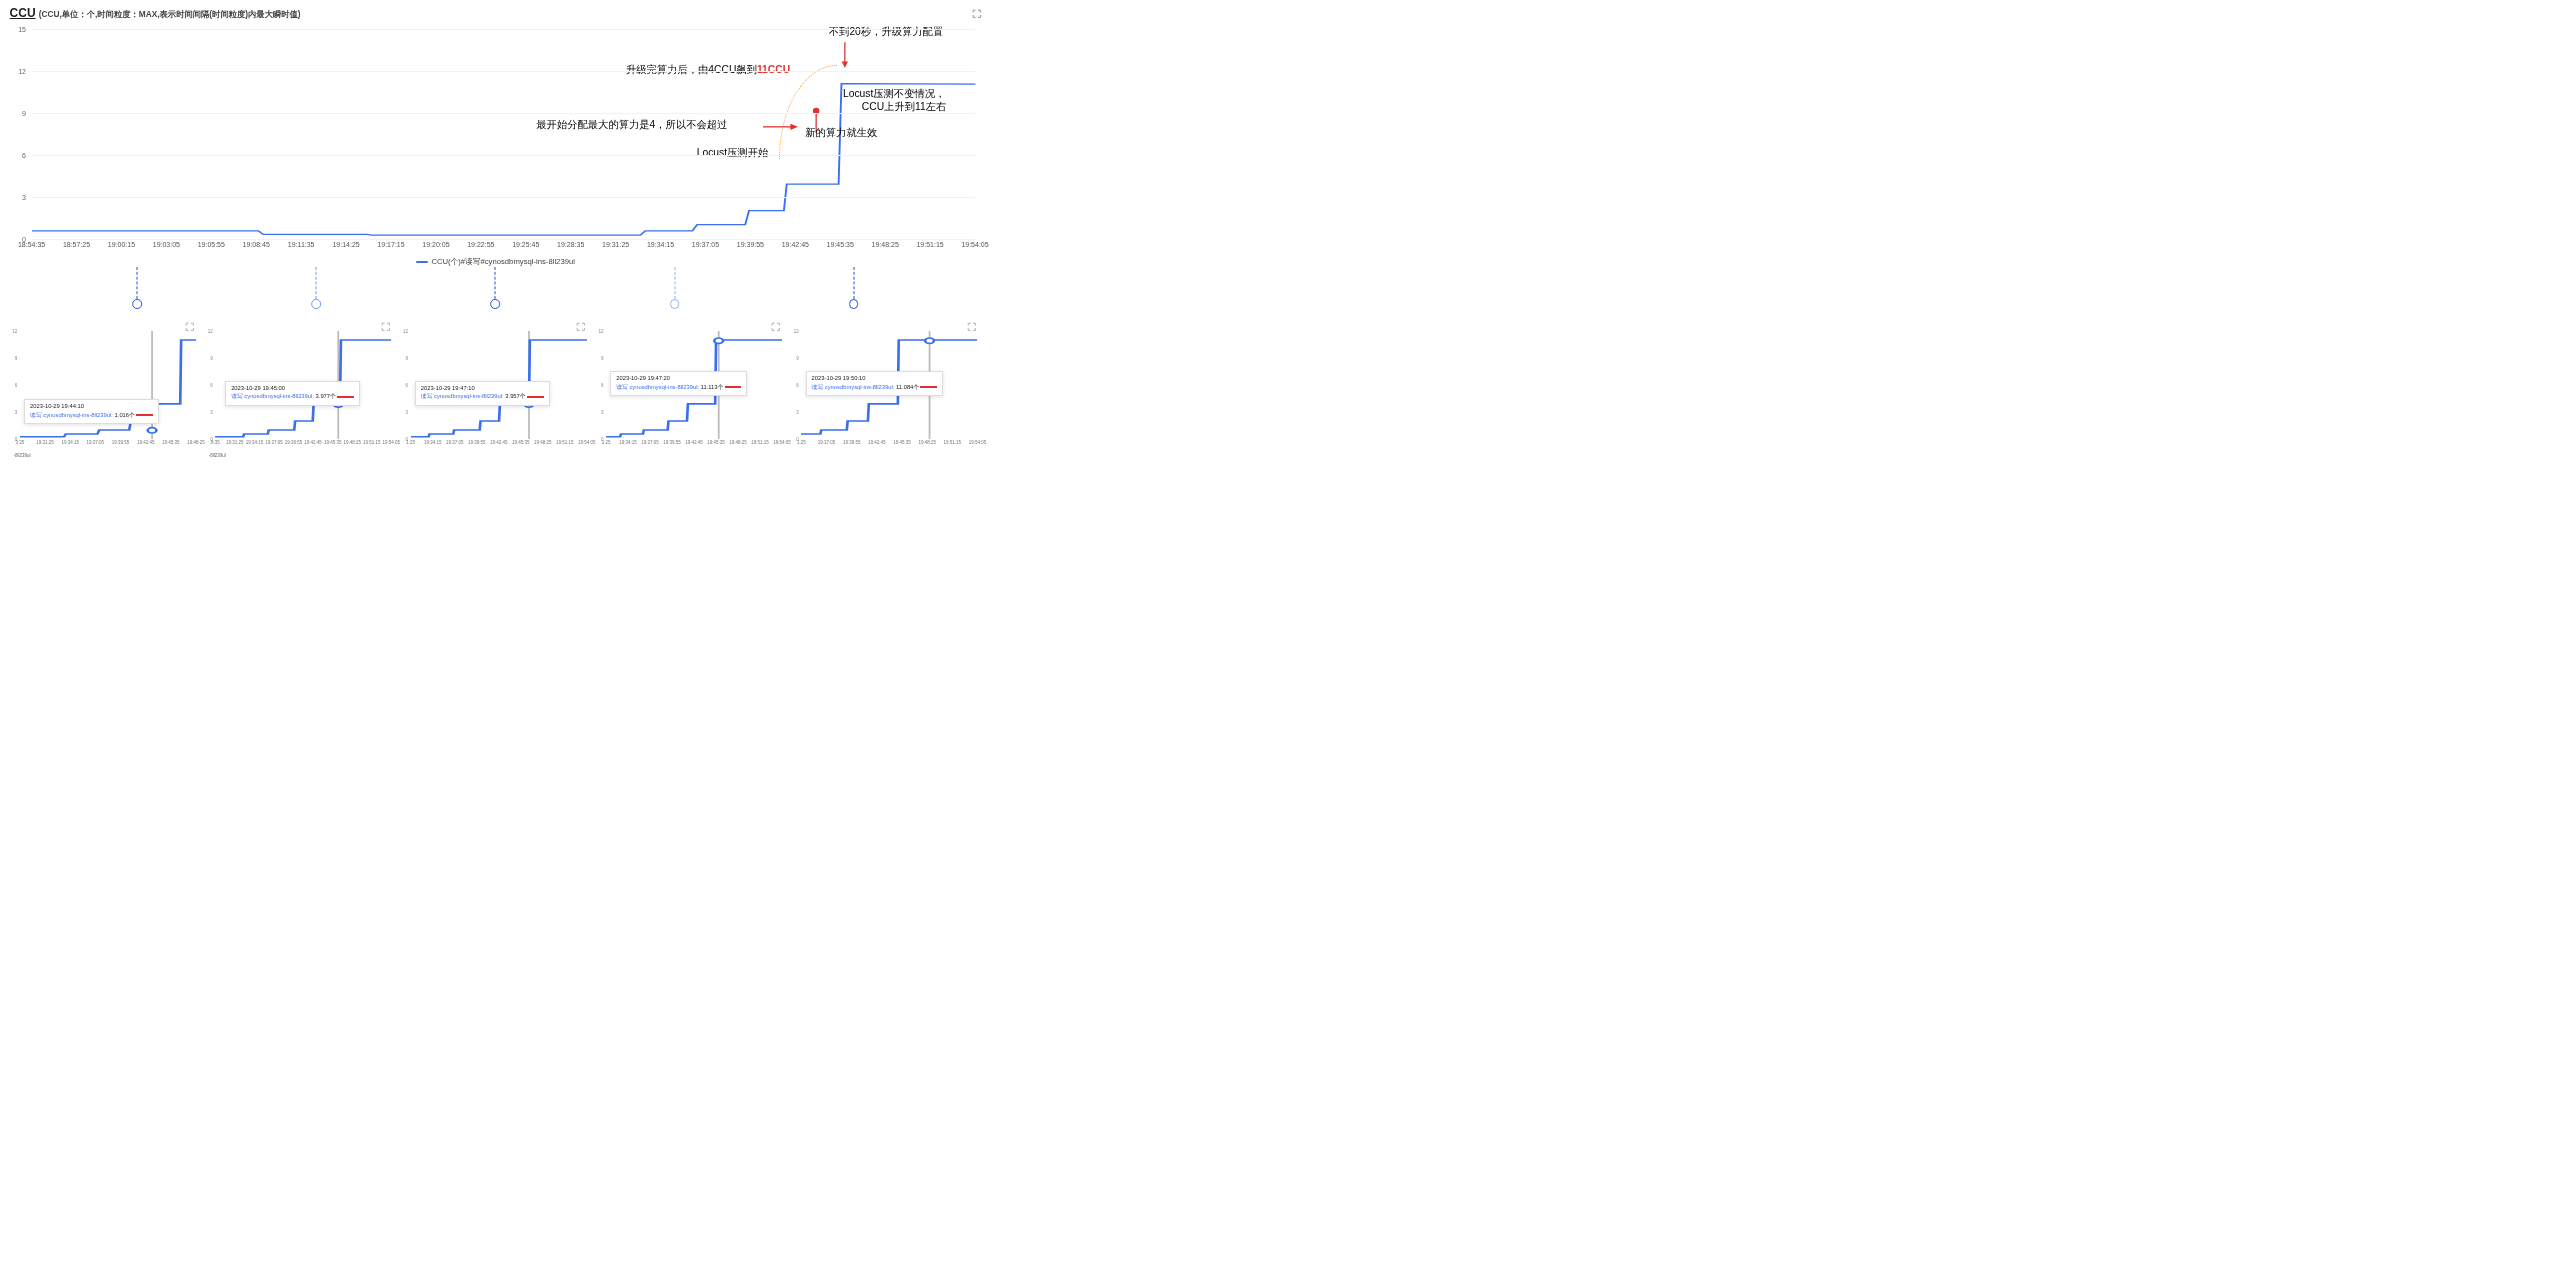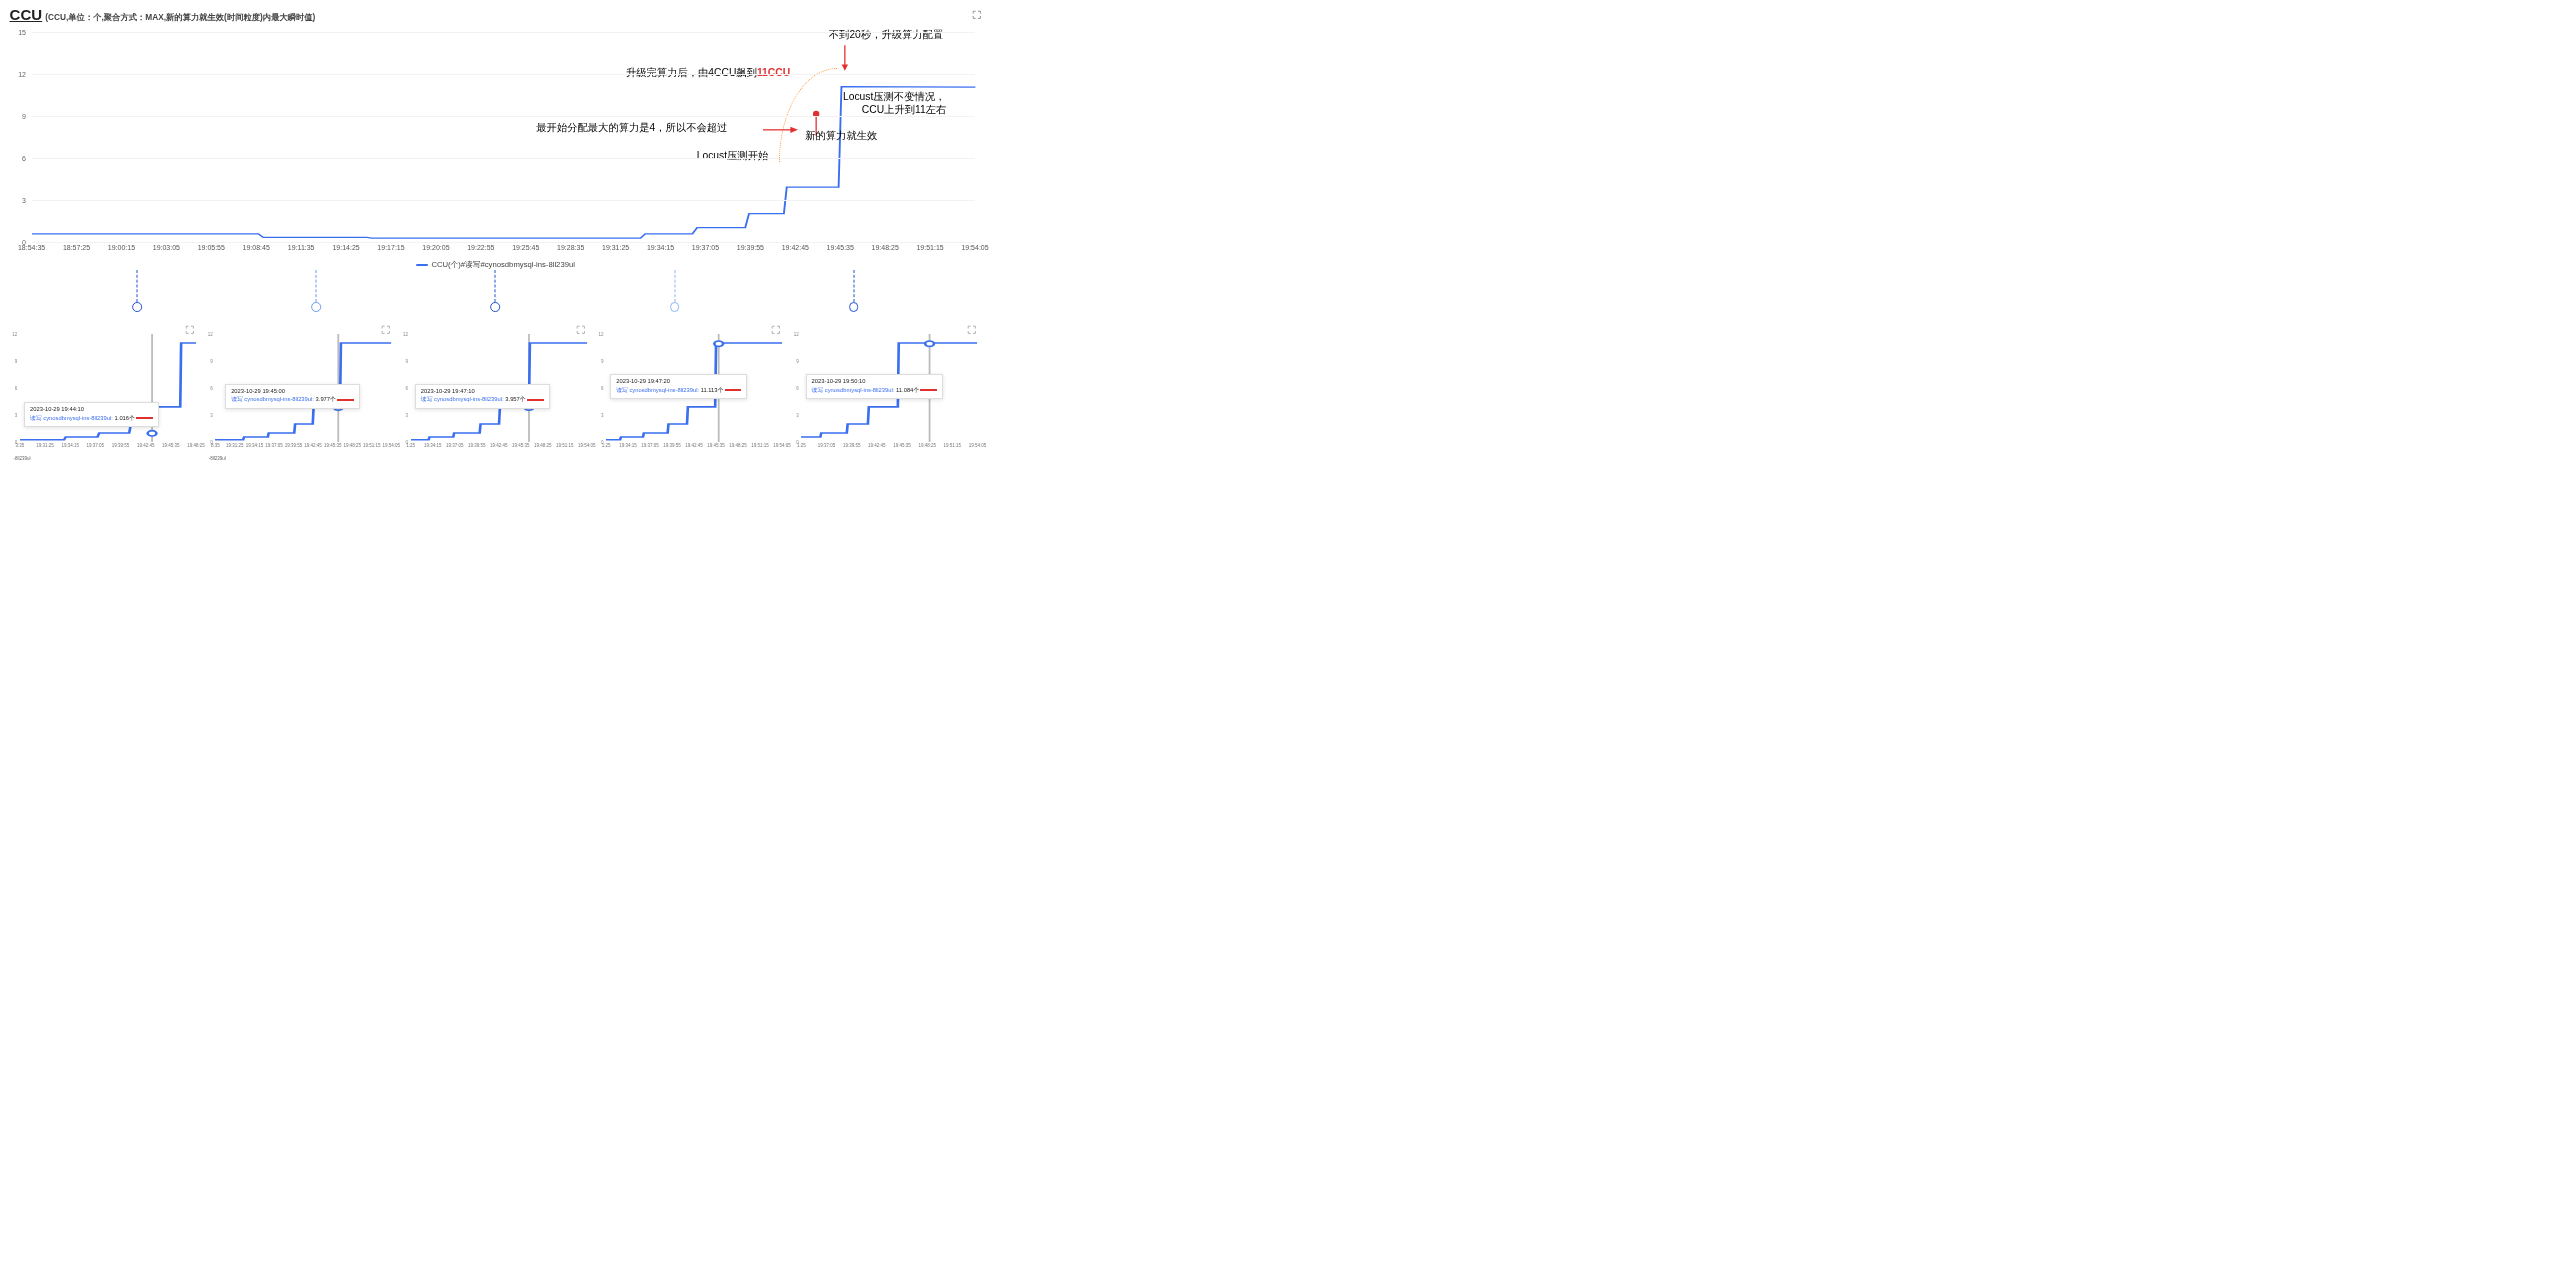--- a/index.html
+++ b/index.html
@@ -1,20 +1,20 @@
 <!DOCTYPE html>
 <html style="font-size:10.3px"><head>
 <meta charset="utf-8">
 <style>
   * { box-sizing: border-box; margin: 0; padding: 0; }
   body { font-family: "PingFang SC", "Microsoft YaHei", -apple-system, sans-serif; background: #fff; color: #333; }
   .page { width: 991px; padding: 6.4px 9.6px; position: relative; }
   .header { display: flex; align-items: center; justify-content: space-between; margin-bottom: 2.6px; }
   .title-row { display: flex; align-items: baseline; gap: 3.2px; }
-  .title-main { font-size: 15px; font-weight: 700; color: #222; text-decoration: underline; }
+  .title-main { font-size: 12px; font-weight: 700; color: #222; text-decoration: underline; }
   .title-sub { font-size: 8.3px; font-weight: 700; color: #444; }
   .expand-icon { width: 9.6px; height: 9.6px; cursor: pointer; }
   .expand-icon svg { width: 9.6px; height: 9.6px; stroke: #888; stroke-width: 1.5; fill: none; }
   .main-chart { position: relative; height: 244px; }
   .plot-area { position: absolute; left: 22px; right: 6.4px; top: 6.4px; bottom: 28px; }
   .y-axis { position: absolute; left: 0; top: 6.4px; bottom: 28px; width: 19px; }
   .y-tick { position: absolute; right: 2.6px; font-size: 7px; color: #666; transform: translateY(-50%); }
   .x-axis { position: absolute; left: 22px; right: 6.4px; bottom: 14px; height: 11.5px; }
   .x-tick { position: absolute; font-size: 7px; color: #555; transform: translateX(-50%); white-space: nowrap; }
   .legend-row { position: absolute; left: 0; right: 0; bottom: 0; text-align: center; font-size: 7.7px; color: #444; }
@@ -48,21 +48,21 @@
   .thumb-y-tick { position: absolute; right: 1.3px; font-size: 4.5px; color: #888; transform: translateY(-50%); }
   .annot-curve { position: absolute; border: 1.3px dotted #ff9a3c; border-right: none; border-bottom: none; border-radius: 100% 0 0 0; }
 </style>
 </head>
 <body>
 
 <div class="page">
   <div class="header">
     <div class="title-row">
       <span class="title-main">CCU</span>
-      <span class="title-sub">(CCU,单位：个,聚合方式：MAX,新的算力就生效(时间粒度)内最大瞬时值)</span>
+      <span class="title-sub">(CCU,单位：个,时间粒度：MAX,表示时间间隔(时间粒度)内最大瞬时值)</span>
     </div>
     <span class="expand-icon">
       <svg viewBox="0 0 16 16">
           <path d="M2 6 V2 H6 M10 2 H14 V6 M14 10 V14 H10 M6 14 H2 V10"></path>
         </svg>
     </span>
   </div>
 
   <div class="main-chart">
     <div class="y-axis" id="y-axis">

